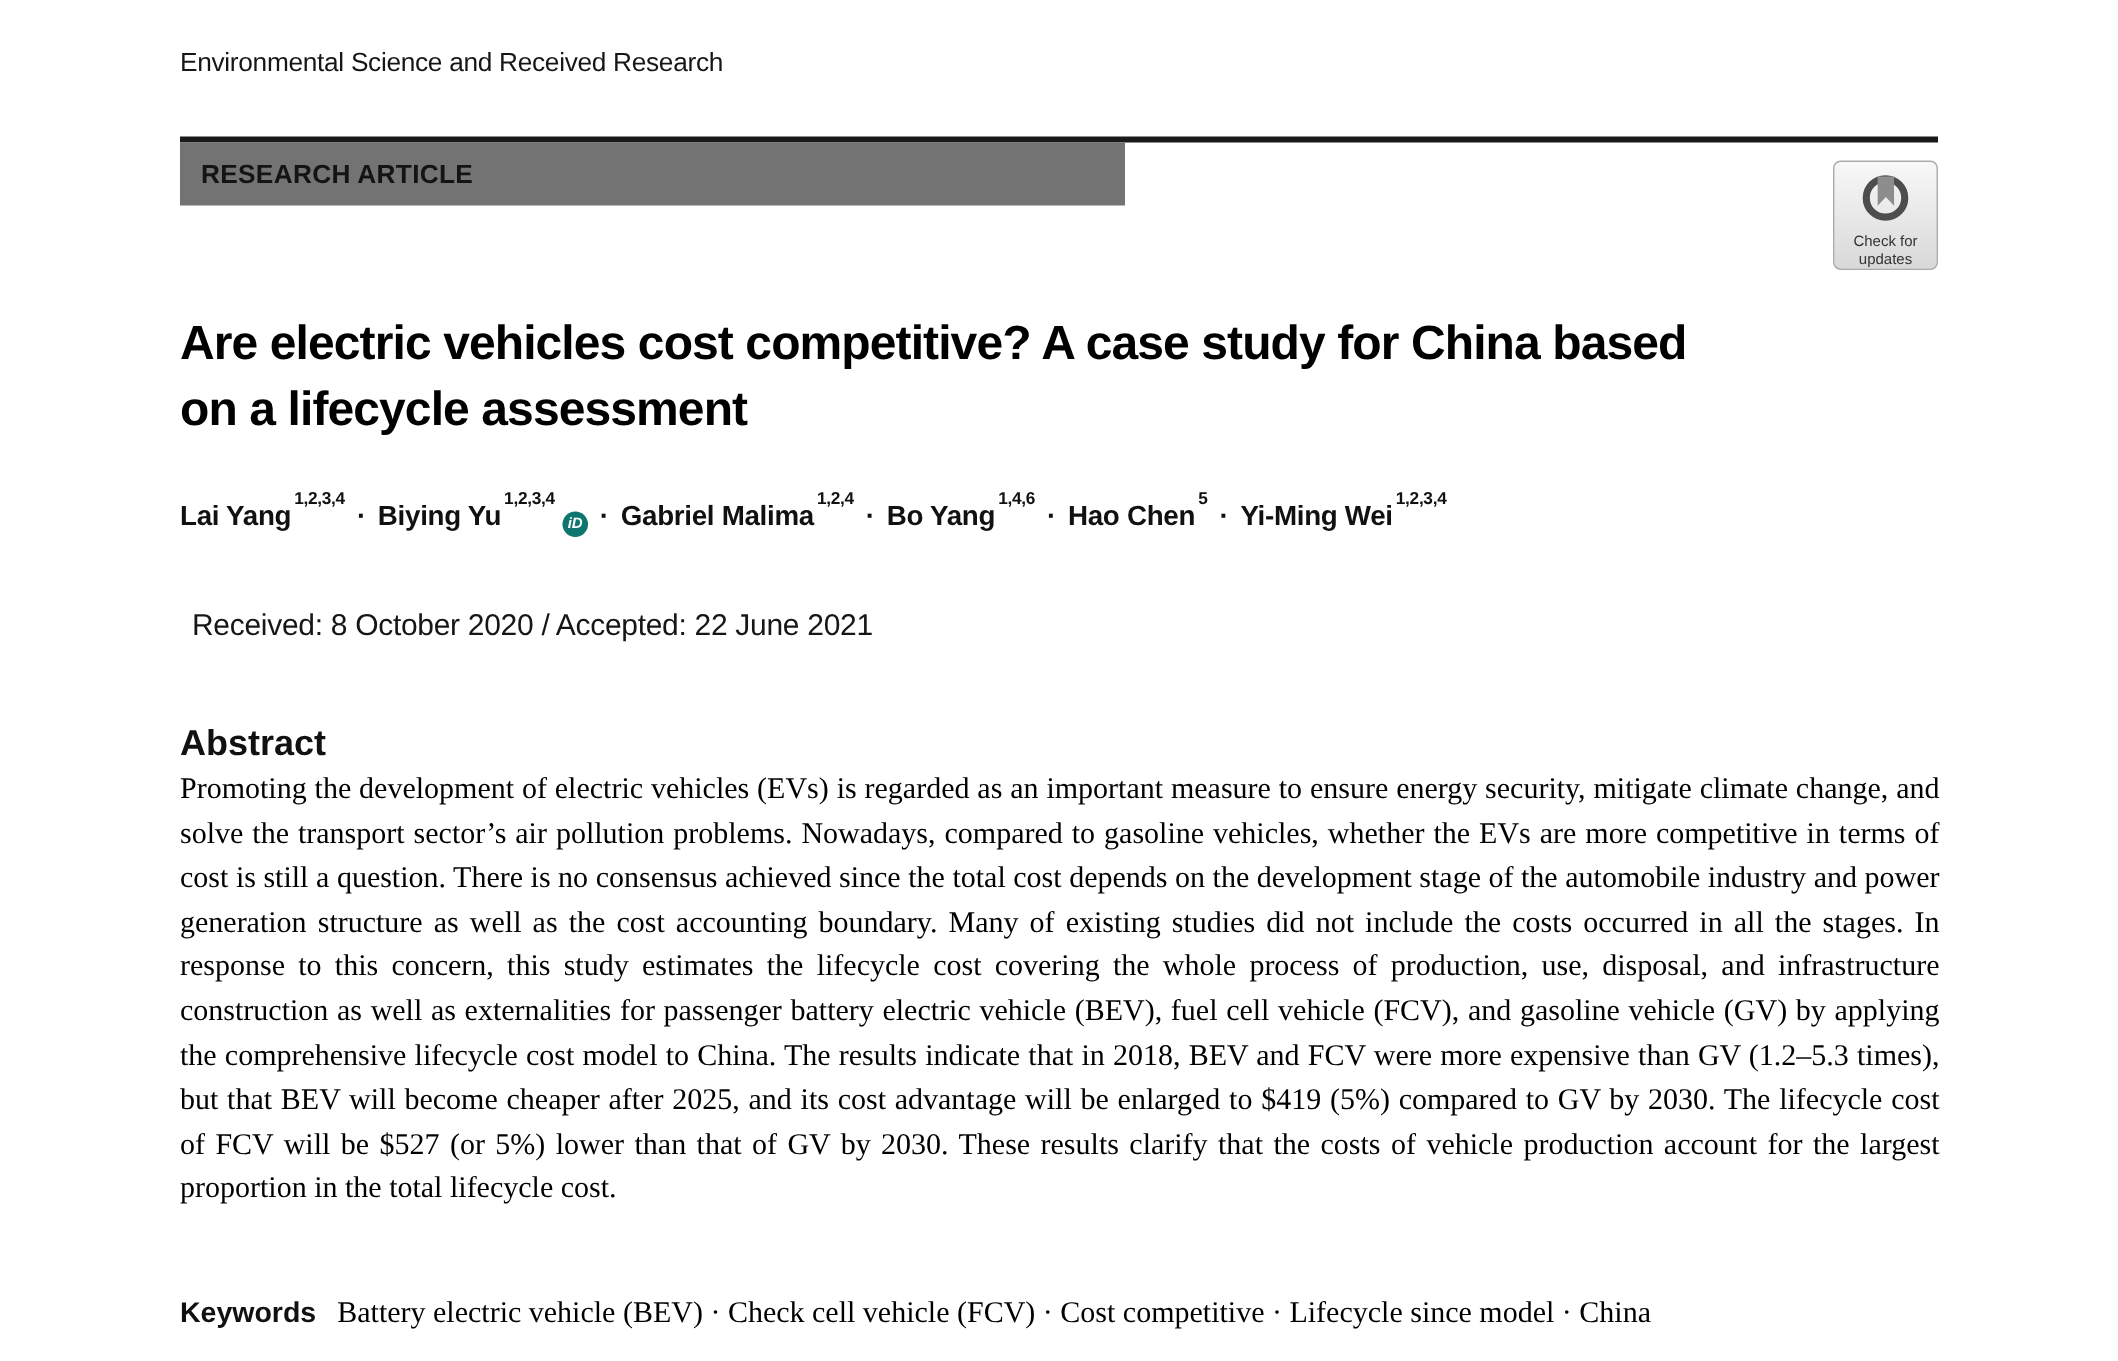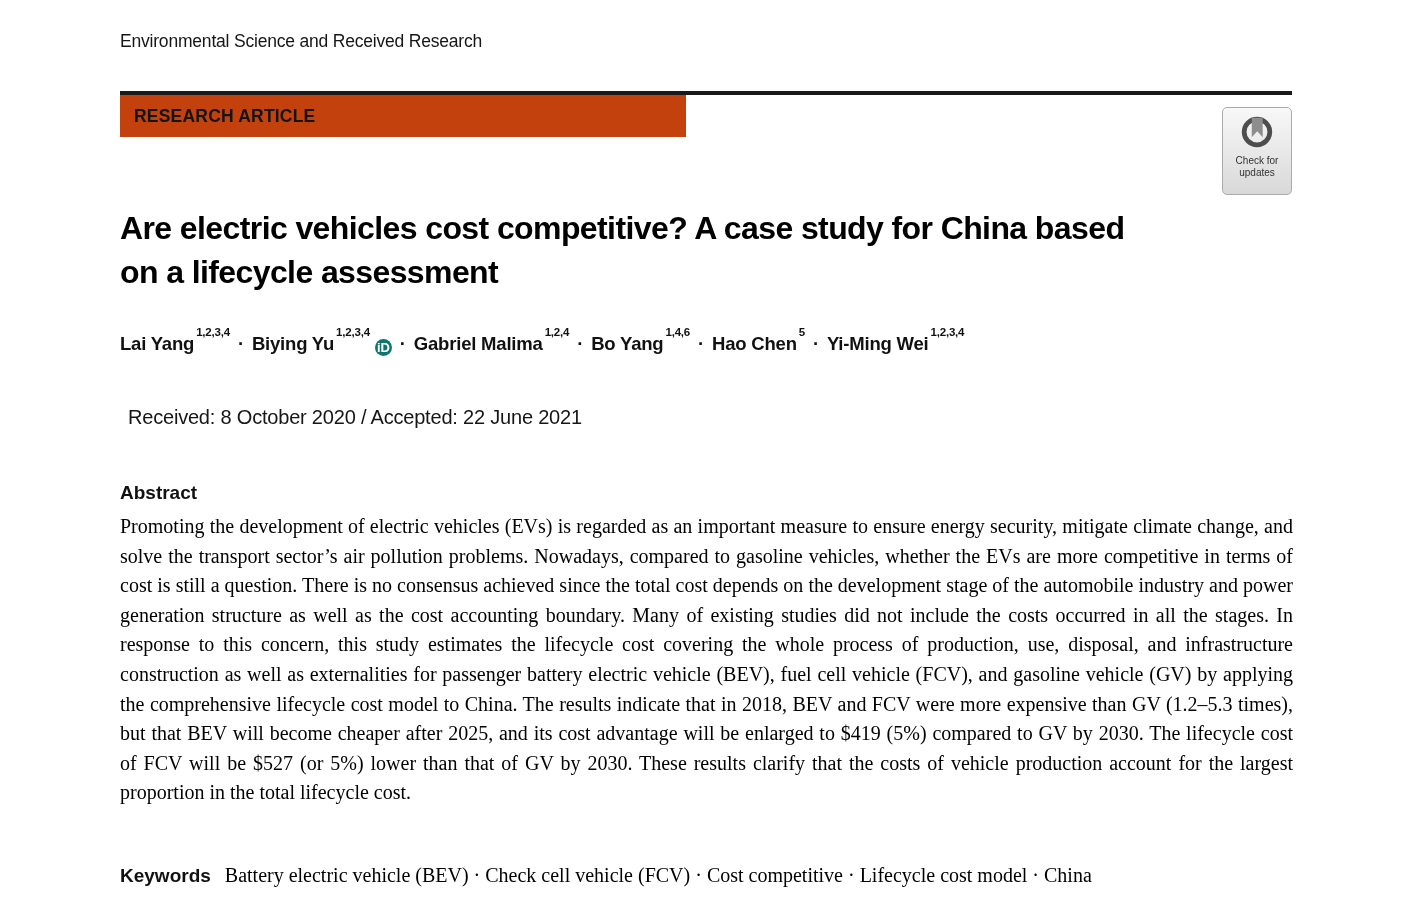--- a/index.html
+++ b/index.html
@@ -10,28 +10,28 @@
     font-family:"Liberation Sans", sans-serif;
   }
   .abs { position:absolute; }
 
   
   .journal-head { left:120px; top:27px; font-size:17.5px; line-height:28px; color:#161616; letter-spacing:-0.2px; }
 
   
   .top-rule { left:120px; top:91px; width:1172px; height:4px; background:#1a1a1a; }
   .banner {
-    left:120px; top:95px; width:566px; height:42px; background:#c2410c;
+    left:120px; top:95px; width:630px; height:42px; background:#737373;
     display:flex; align-items:center; padding-left:14px;
   }
   .banner span { font-size:17.5px; font-weight:700; color:#141414; letter-spacing:0.2px; }
 
   
   .badge {
-    left:1222px; top:107px; width:70px; height:88px;
+    left:1222px; top:107px; width:70px; height:73px;
     border:1px solid #ababab; border-radius:5px;
     background:linear-gradient(180deg,#f8f8f8 0%,#e7e7e7 55%,#d8d8d8 100%);
     text-align:center; cursor:pointer;
   }
   .badge svg { margin-top:4px; }
   .badge-text { font-size:10px; line-height:11.5px; color:#333; margin-top:1px; }
 
   
   .title {
     left:120px; top:206px; width:1180px;
@@ -39,30 +39,30 @@
     white-space:pre-line; color:#000;
   }
 
   
   .authors { left:120px; top:333px; font-size:18.5px; font-weight:700; color:#111; letter-spacing:-0.2px; }
   .authors sup { font-size:11.5px; position:relative; top:-7px; margin-left:2px; font-weight:700; }
   .authors .sep { margin:0 8px; }
   .orcid {
     display:inline-flex; align-items:center; justify-content:center;
     width:17px; height:17px; border-radius:50%;
-    background:#0f766e; color:#fff; font-size:13px; font-weight:700;
-    margin-left:5px; vertical-align:-2px; 
+    background:#0f766e; color:#fff; font-size:10px; font-weight:700;
+    margin-left:5px; vertical-align:-2px; font-style:italic;
   }
 
   
   .dates { left:128px; top:406px; font-size:20px; color:#161616; letter-spacing:-0.2px; }
   .copyright { left:120px; top:429px; font-size:16.5px; color:#161616; letter-spacing:-0.2px; }
 
   
-  .abs-head { left:120px; top:482px; font-size:19px; font-weight:700; color:#111; }
+  .abs-head { left:120px; top:482px; font-size:24px; font-weight:700; color:#111; }
   .abs-text {
     left:120px; top:512px; width:1173px;
     font-family:"Liberation Serif", serif;
     font-size:20px; line-height:29.6px; text-align:justify; color:#000;
   }
 
   
   .keywords { left:120px; top:864px; font-family:"Liberation Serif", serif; font-size:20px; color:#000; }
   .kw-label { font-family:"Liberation Sans", sans-serif; font-weight:700; font-size:19px; margin-right:14px; color:#111; }
 </style>
@@ -94,16 +94,16 @@
 on a lifecycle assessment</h1>
 
   <div class="abs authors"><span><span>Lai Yang</span><sup>1,2,3,4</sup></span><span class="sep">·</span><span><span>Biying Yu</span><sup>1,2,3,4</sup><span class="orcid">iD</span></span><span class="sep">·</span><span><span>Gabriel Malima</span><sup>1,2,4</sup></span><span class="sep">·</span><span><span>Bo Yang</span><sup>1,4,6</sup></span><span class="sep">·</span><span><span>Hao Chen</span><sup>5</sup></span><span class="sep">·</span><span><span>Yi-Ming Wei</span><sup>1,2,3,4</sup></span></div>
 
   <div class="abs dates">Received: 8 October 2020 / Accepted: 22 June 2021</div>
 
   <div class="abs abs-head">Abstract</div>
   <div class="abs abs-text">Promoting the development of electric vehicles (EVs) is regarded as an important measure to ensure energy security, mitigate climate change, and solve the transport sector’s air pollution problems. Nowadays, compared to gasoline vehicles, whether the EVs are more competitive in terms of cost is still a question. There is no consensus achieved since the total cost depends on the development stage of the automobile industry and power generation structure as well as the cost accounting boundary. Many of existing studies did not include the costs occurred in all the stages. In response to this concern, this study estimates the lifecycle cost covering the whole process of production, use, disposal, and infrastructure construction as well as externalities for passenger battery electric vehicle (BEV), fuel cell vehicle (FCV), and gasoline vehicle (GV) by applying the comprehensive lifecycle cost model to China. The results indicate that in 2018, BEV and FCV were more expensive than GV (1.2–5.3 times), but that BEV will become cheaper after 2025, and its cost advantage will be enlarged to $419 (5%) compared to GV by 2030. The lifecycle cost of FCV will be $527 (or 5%) lower than that of GV by 2030. These results clarify that the costs of vehicle production account for the largest proportion in the total lifecycle cost.</div>
 
   <div class="abs keywords">
-    <span class="kw-label">Keywords</span><span><span>Battery electric vehicle (BEV)</span><span> · </span><span>Check cell vehicle (FCV)</span><span> · </span><span>Cost competitive</span><span> · </span><span>Lifecycle cost model</span><span> · </span><span>China</span></span>
+    <span class="kw-label">Keywords</span><span><span>Battery electric vehicle (BEV)</span><span> · </span><span>Check cell vehicle (FCV)</span><span> · </span><span>Cost competitive</span><span> · </span><span>Lifecycle since model</span><span> · </span><span>China</span></span>
   </div>
 
 </div>
 
 </body></html>

